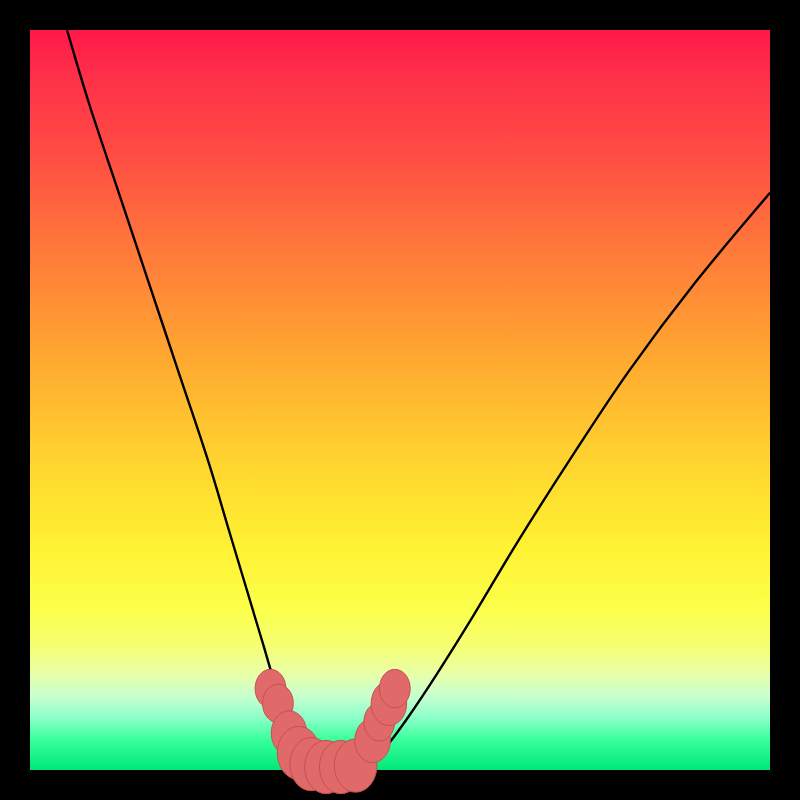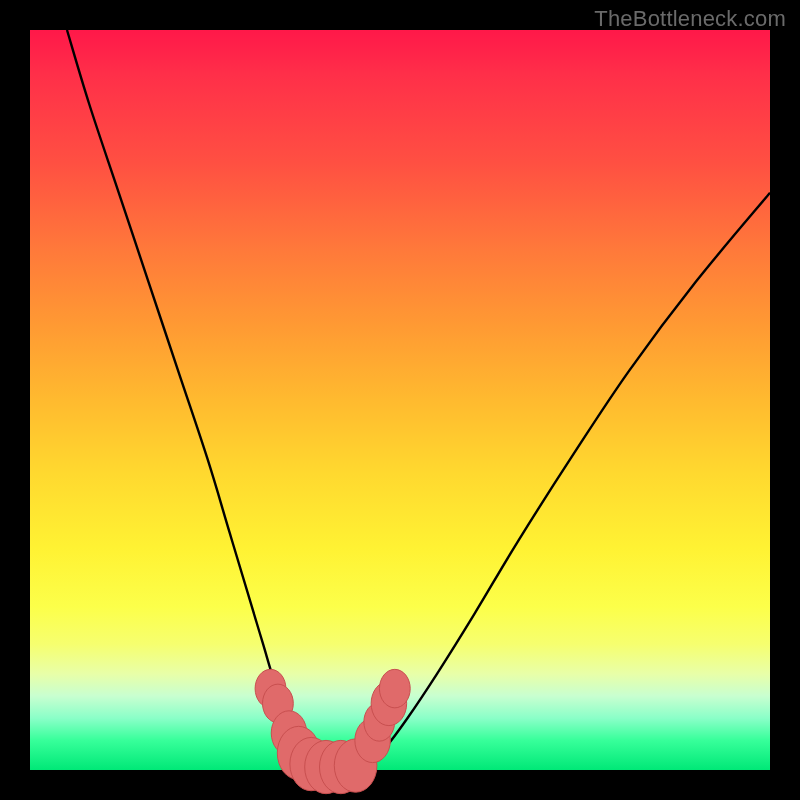--- a/index.html
+++ b/index.html
@@ -79,14 +79,13 @@
           <ellipse cx="296" cy="737.04" rx="21.312000000000005" ry="26.640000000000008" fill="#e06a6a" stroke="#c84f4f" stroke-width="1"></ellipse>
           <ellipse cx="310.8" cy="737.04" rx="21.312000000000005" ry="26.640000000000008" fill="#e06a6a" stroke="#c84f4f" stroke-width="1"></ellipse>
           <ellipse cx="325.6" cy="735.56" rx="21.312000000000005" ry="26.640000000000008" fill="#e06a6a" stroke="#c84f4f" stroke-width="1"></ellipse>
           <ellipse cx="342.61999999999995" cy="710.4" rx="17.76" ry="22.200000000000003" fill="#e06a6a" stroke="#c84f4f" stroke-width="1"></ellipse>
           <ellipse cx="349.28000000000003" cy="691.9" rx="15.392000000000003" ry="19.240000000000002" fill="#e06a6a" stroke="#c84f4f" stroke-width="1"></ellipse>
           <ellipse cx="358.9" cy="673.4" rx="17.76" ry="22.200000000000003" fill="#e06a6a" stroke="#c84f4f" stroke-width="1"></ellipse>
           <ellipse cx="364.82" cy="658.6" rx="15.392000000000003" ry="19.240000000000002" fill="#e06a6a" stroke="#c84f4f" stroke-width="1"></ellipse>
         </g>
     </svg>
   </div>
-  <div class="watermark">TheBottleneck.com</div>
 </div>
 
 </body></html>

